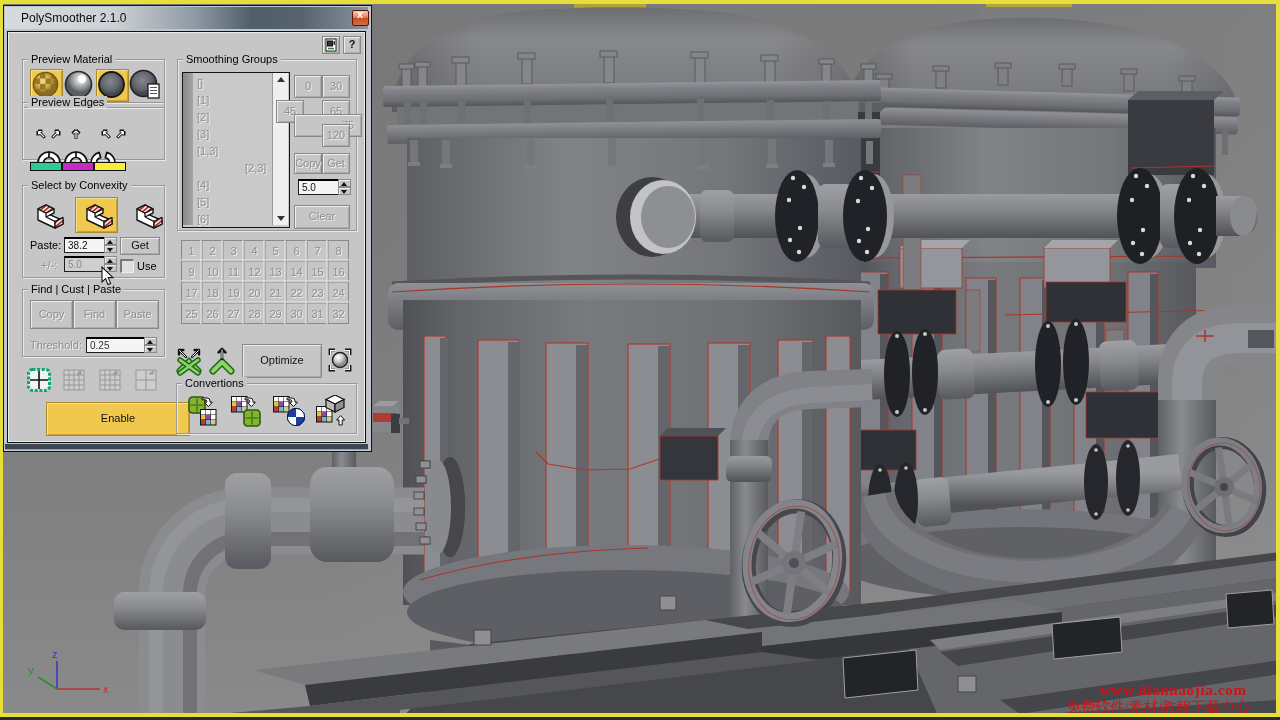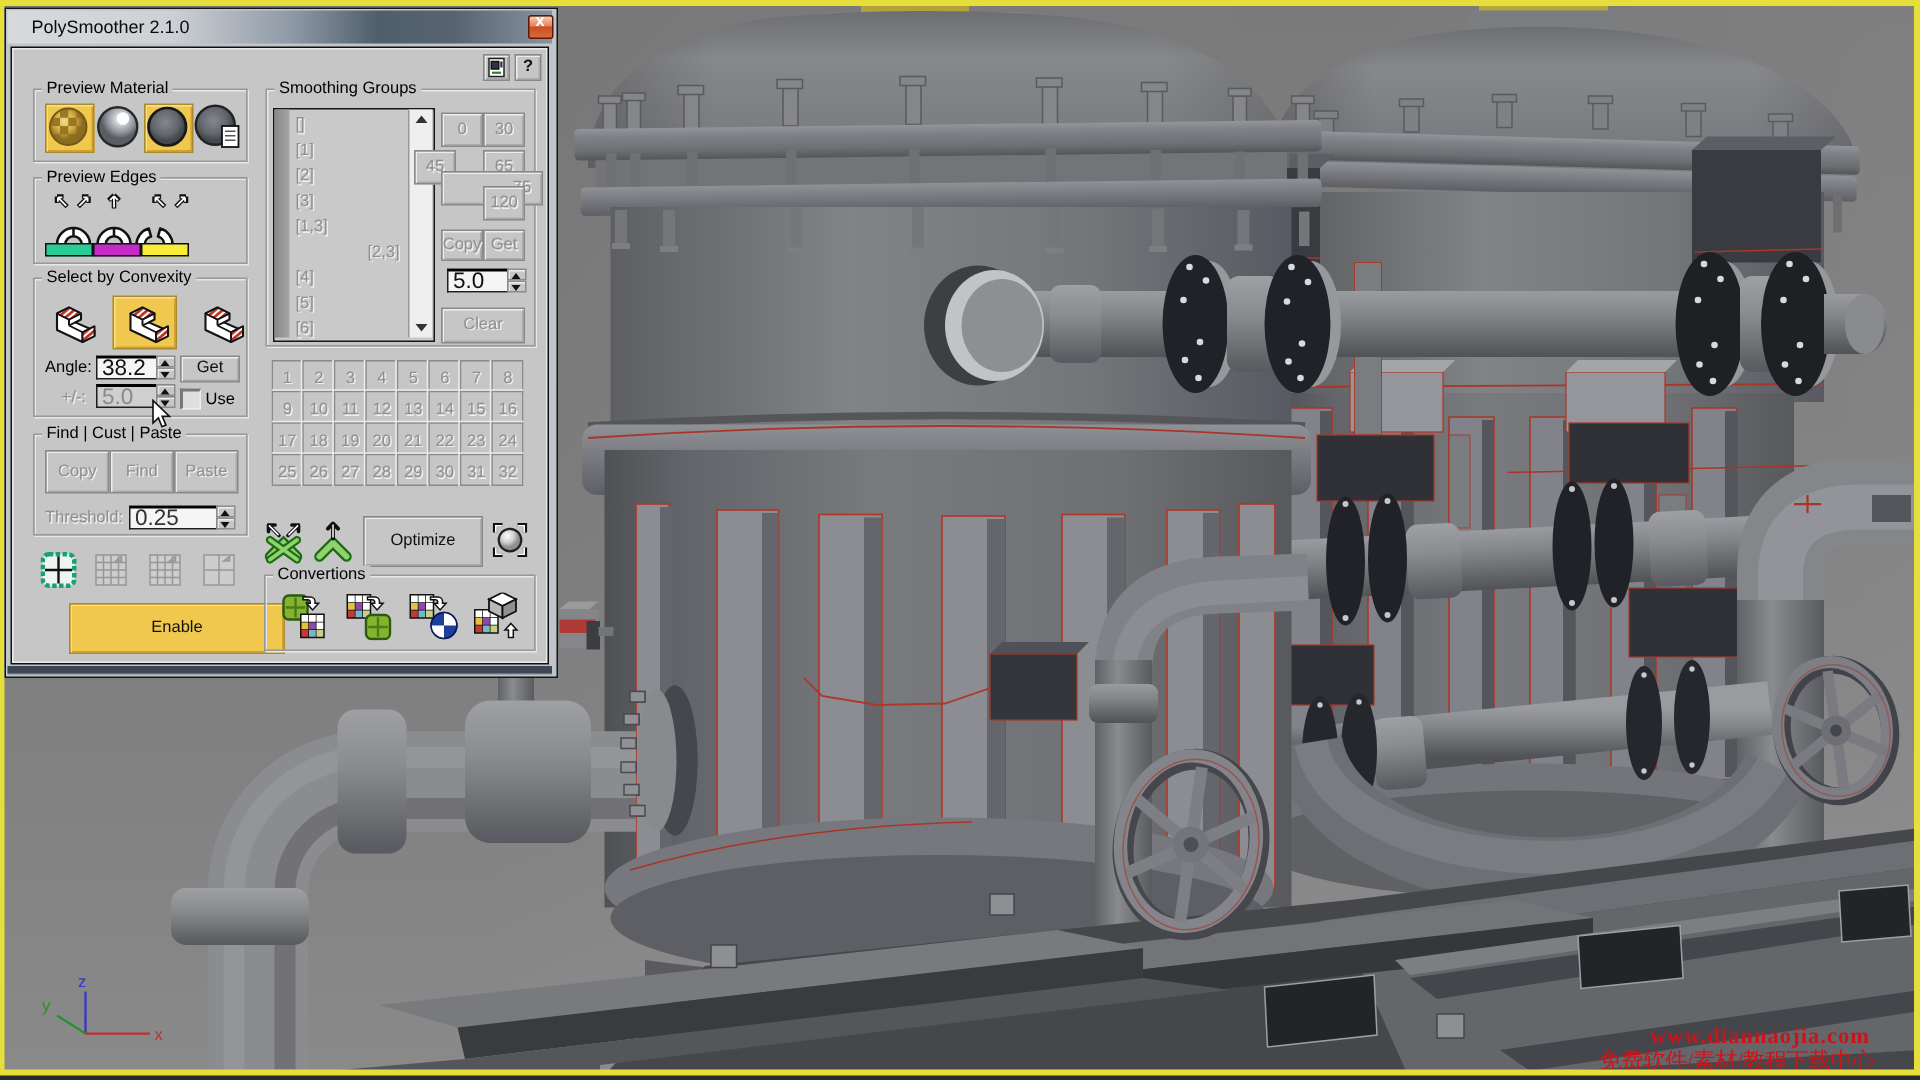--- a/index.html
+++ b/index.html
@@ -21,21 +21,21 @@
   #bband{position:absolute;left:1px;top:438px;width:363px;height:5px;background:#3d4754;box-shadow:0 1px 0 #9aa3ad;}
   .grp{position:absolute;border:1px solid #989898;box-shadow:1px 1px 0 #e8e8e8,inset 1px 1px 0 #e8e8e8;}
   .glbl{position:absolute;top:-7px;left:5px;background:#c6c6c6;padding:0 3px;font-size:11px;white-space:nowrap;}
   .btn{position:absolute;background:#c6c6c6;border:1px solid #898989;
     box-shadow:inset 1px 1px 0 #ededed,inset -1px -1px 0 #ababab;
     font-size:11px;text-align:center;color:#111;}
   .dis{color:#8f8f8f;text-shadow:1px 1px 0 #efefef;}
   .ybtn{background:#f0c84d;border:1px solid #a98a2f;
     box-shadow:inset 1px 1px 0 #f7df91,inset -1px -1px 0 #cfa133;}
   .fld{position:absolute;background:#f5f5f5;border:1px solid #1d1d1d;border-top:2px solid #000;
-    font-size:15px;color:#101010;padding-left:3px;line-height:13px;}
+    font-size:10px;color:#101010;padding-left:3px;line-height:13px;}
   .fdis{background:#cfcfcf;color:#8a8a8a;}
   .spin{position:absolute;width:11px;}
   .spin .up,.spin .dn{position:absolute;left:0;width:11px;background:#c6c6c6;border:1px solid #8b8b8b;
     box-shadow:inset 1px 1px 0 #ededed;}
   .spin .up{top:0;}
   .spin i{position:absolute;width:0;height:0;border-left:3px solid transparent;border-right:3px solid transparent;left:2px;}
   .up i{border-bottom:4px solid #111;top:2px;}
   .dn i{border-top:4px solid #111;top:2px;}
   .t{position:absolute;font-size:11px;white-space:nowrap;}
 </style>
@@ -622,21 +622,21 @@
     </svg>
   </div>
   <div class="abs" style="left:125px;top:63px;width:33px;height:31px;">
     <svg width="33" height="31">
       <circle cx="14.5" cy="14.5" r="13" fill="url(#dgr)" stroke="#222" stroke-width="1.6"></circle>
       <rect x="19" y="15" width="11" height="14" fill="#fff" stroke="#111" stroke-width="1.2"></rect>
       <path d="M21,18.5 h7 M21,21.5 h7 M21,24.5 h7" stroke="#555" stroke-width="1"></path>
     </svg>
   </div>
 
-  <div class="grp" style="left:18px;top:112px;width:141px;height:56px;text-align:right;">
+  <div class="grp" style="left:18px;top:96px;width:141px;height:56px;text-align:right;">
     <div class="glbl">Preview Edges</div>
   </div>
   <svg class="abs" style="left:26px;top:122px;" width="104" height="44">
     <defs>
       <g id="arrNE2">
         <path d="M1.2,9.8 L8,3 M8,3 L3.6,3 M8,3 L8,7.4" stroke="#111" stroke-width="3" fill="none"></path>
         <path d="M1.8,9.2 L7.4,3.6 M7.4,3.6 L4.5,3.6 M7.4,3.6 L7.4,6.5" stroke="#fff" stroke-width="1.2" fill="none"></path>
       </g>
       <g id="arrUp2">
         <path d="M5,11 L5,2 M5,2 L1.4,5.6 M5,2 L8.6,5.6" stroke="#111" stroke-width="3" fill="none"></path>
@@ -673,21 +673,21 @@
         <path d="M3,8 L11,4 L19,8 L19,12 L15.2,13.9 L28,19.5 L28,23 L20,27 L3,19 Z" fill="#fff" stroke="#131313" stroke-width="1.4" stroke-linejoin="round"></path>
         <path d="M3,8 L11,12 L11,16 M11,12 L19,8 M11,16 L15.2,13.9 M11,16 L20,20.5 L20,27 M20,20.5 L28,16.5" fill="none" stroke="#131313" stroke-width="1.3"></path>
         <path d="M3,8 L11,4 L19,8 L11,12 Z" fill="url(#rh)" stroke="#131313" stroke-width="1.3" stroke-linejoin="round"></path>
         <path d="M20,20.5 L28,16.5 L28,23 L20,27 Z" fill="url(#rh)" stroke="#131313" stroke-width="1.3" stroke-linejoin="round"></path>
       </g>
     </defs>
     <use href="#Lblk" transform="translate(5,2)"></use>
     <use href="#Lblk" transform="translate(54,2)"></use>
     <use href="#Lblk" transform="translate(104,2)"></use>
   </svg>
-  <div class="t" style="left:26px;top:233px;">Angle:</div>
+  <div class="t" style="left:26px;top:233px;">Paste:</div>
   <div class="fld" style="left:60px;top:231px;width:36px;height:13px;">38.2</div>
   <div class="spin" style="left:100px;top:231px;height:16px;">
     <div class="up" style="height:6px;">
           <i></i>
         </div>
         <div class="dn" style="top:8px;height:6px;position:absolute;left:0;width:11px;background:#c6c6c6;border:1px solid #8b8b8b;box-shadow:inset 1px 1px 0 #ededed;">
           <i></i>
         </div>
   </div>
   <div class="btn" style="left:116px;top:231px;width:38px;height:16px;line-height:15px;">Get</div>

